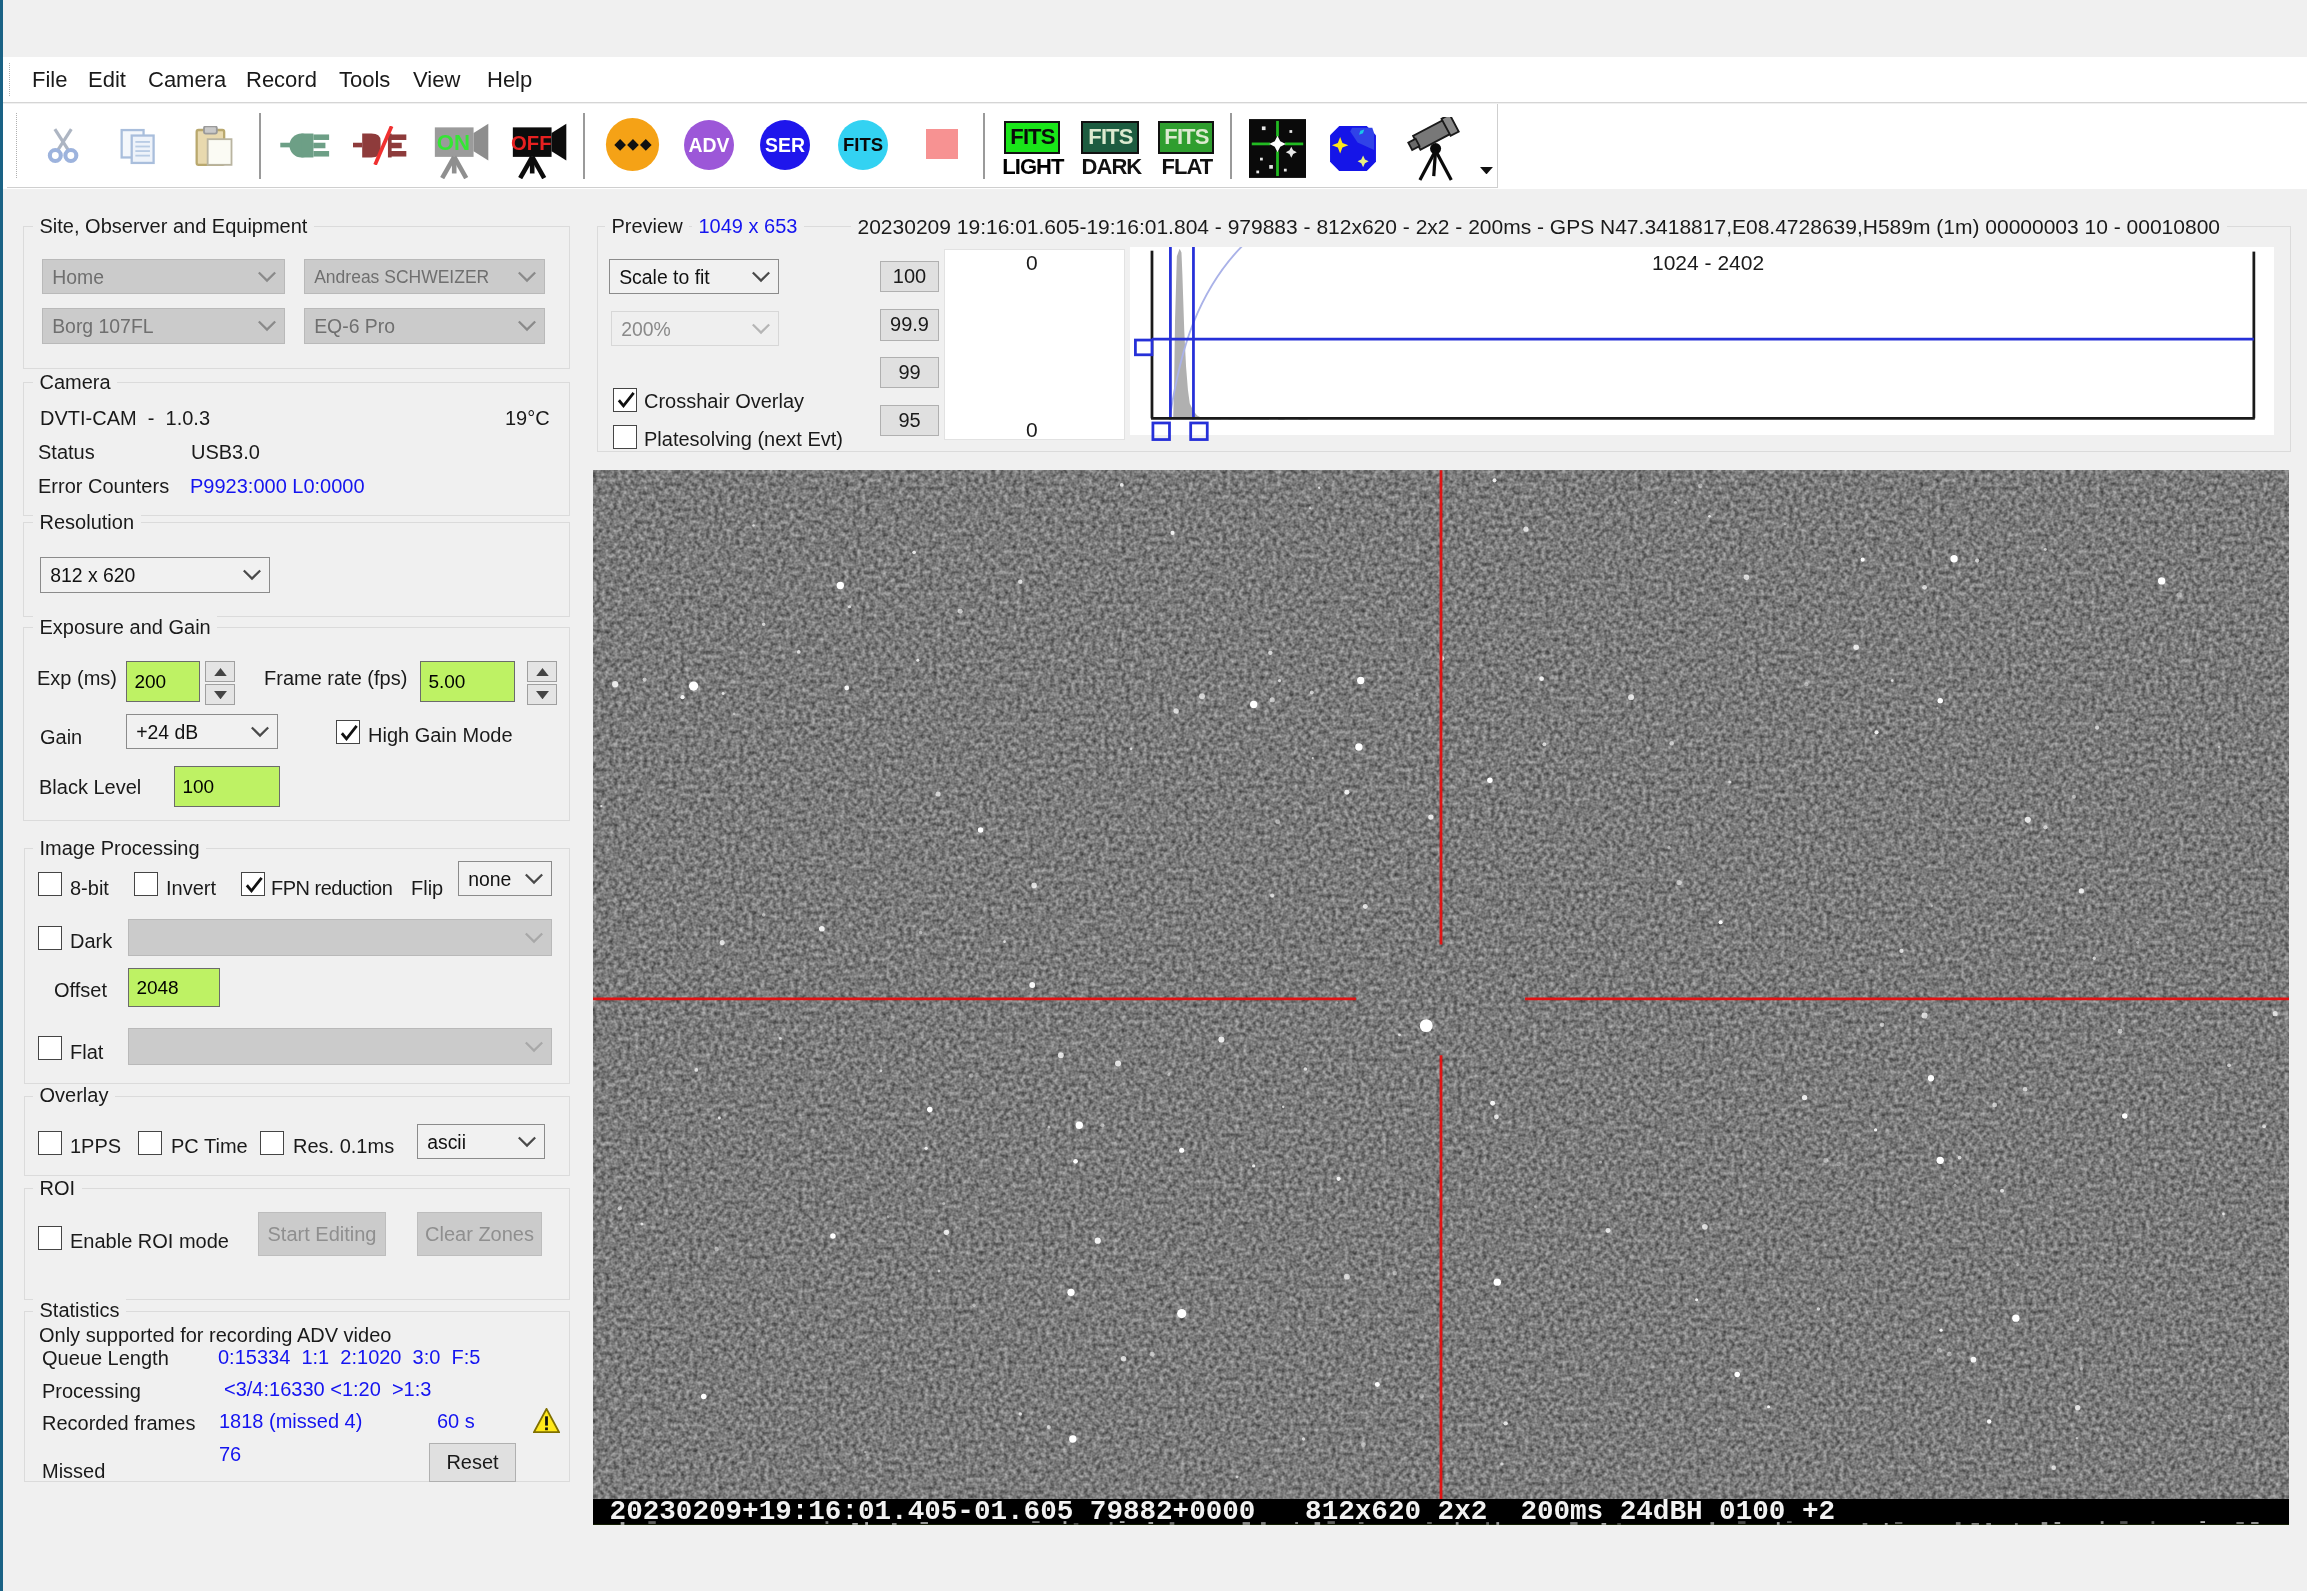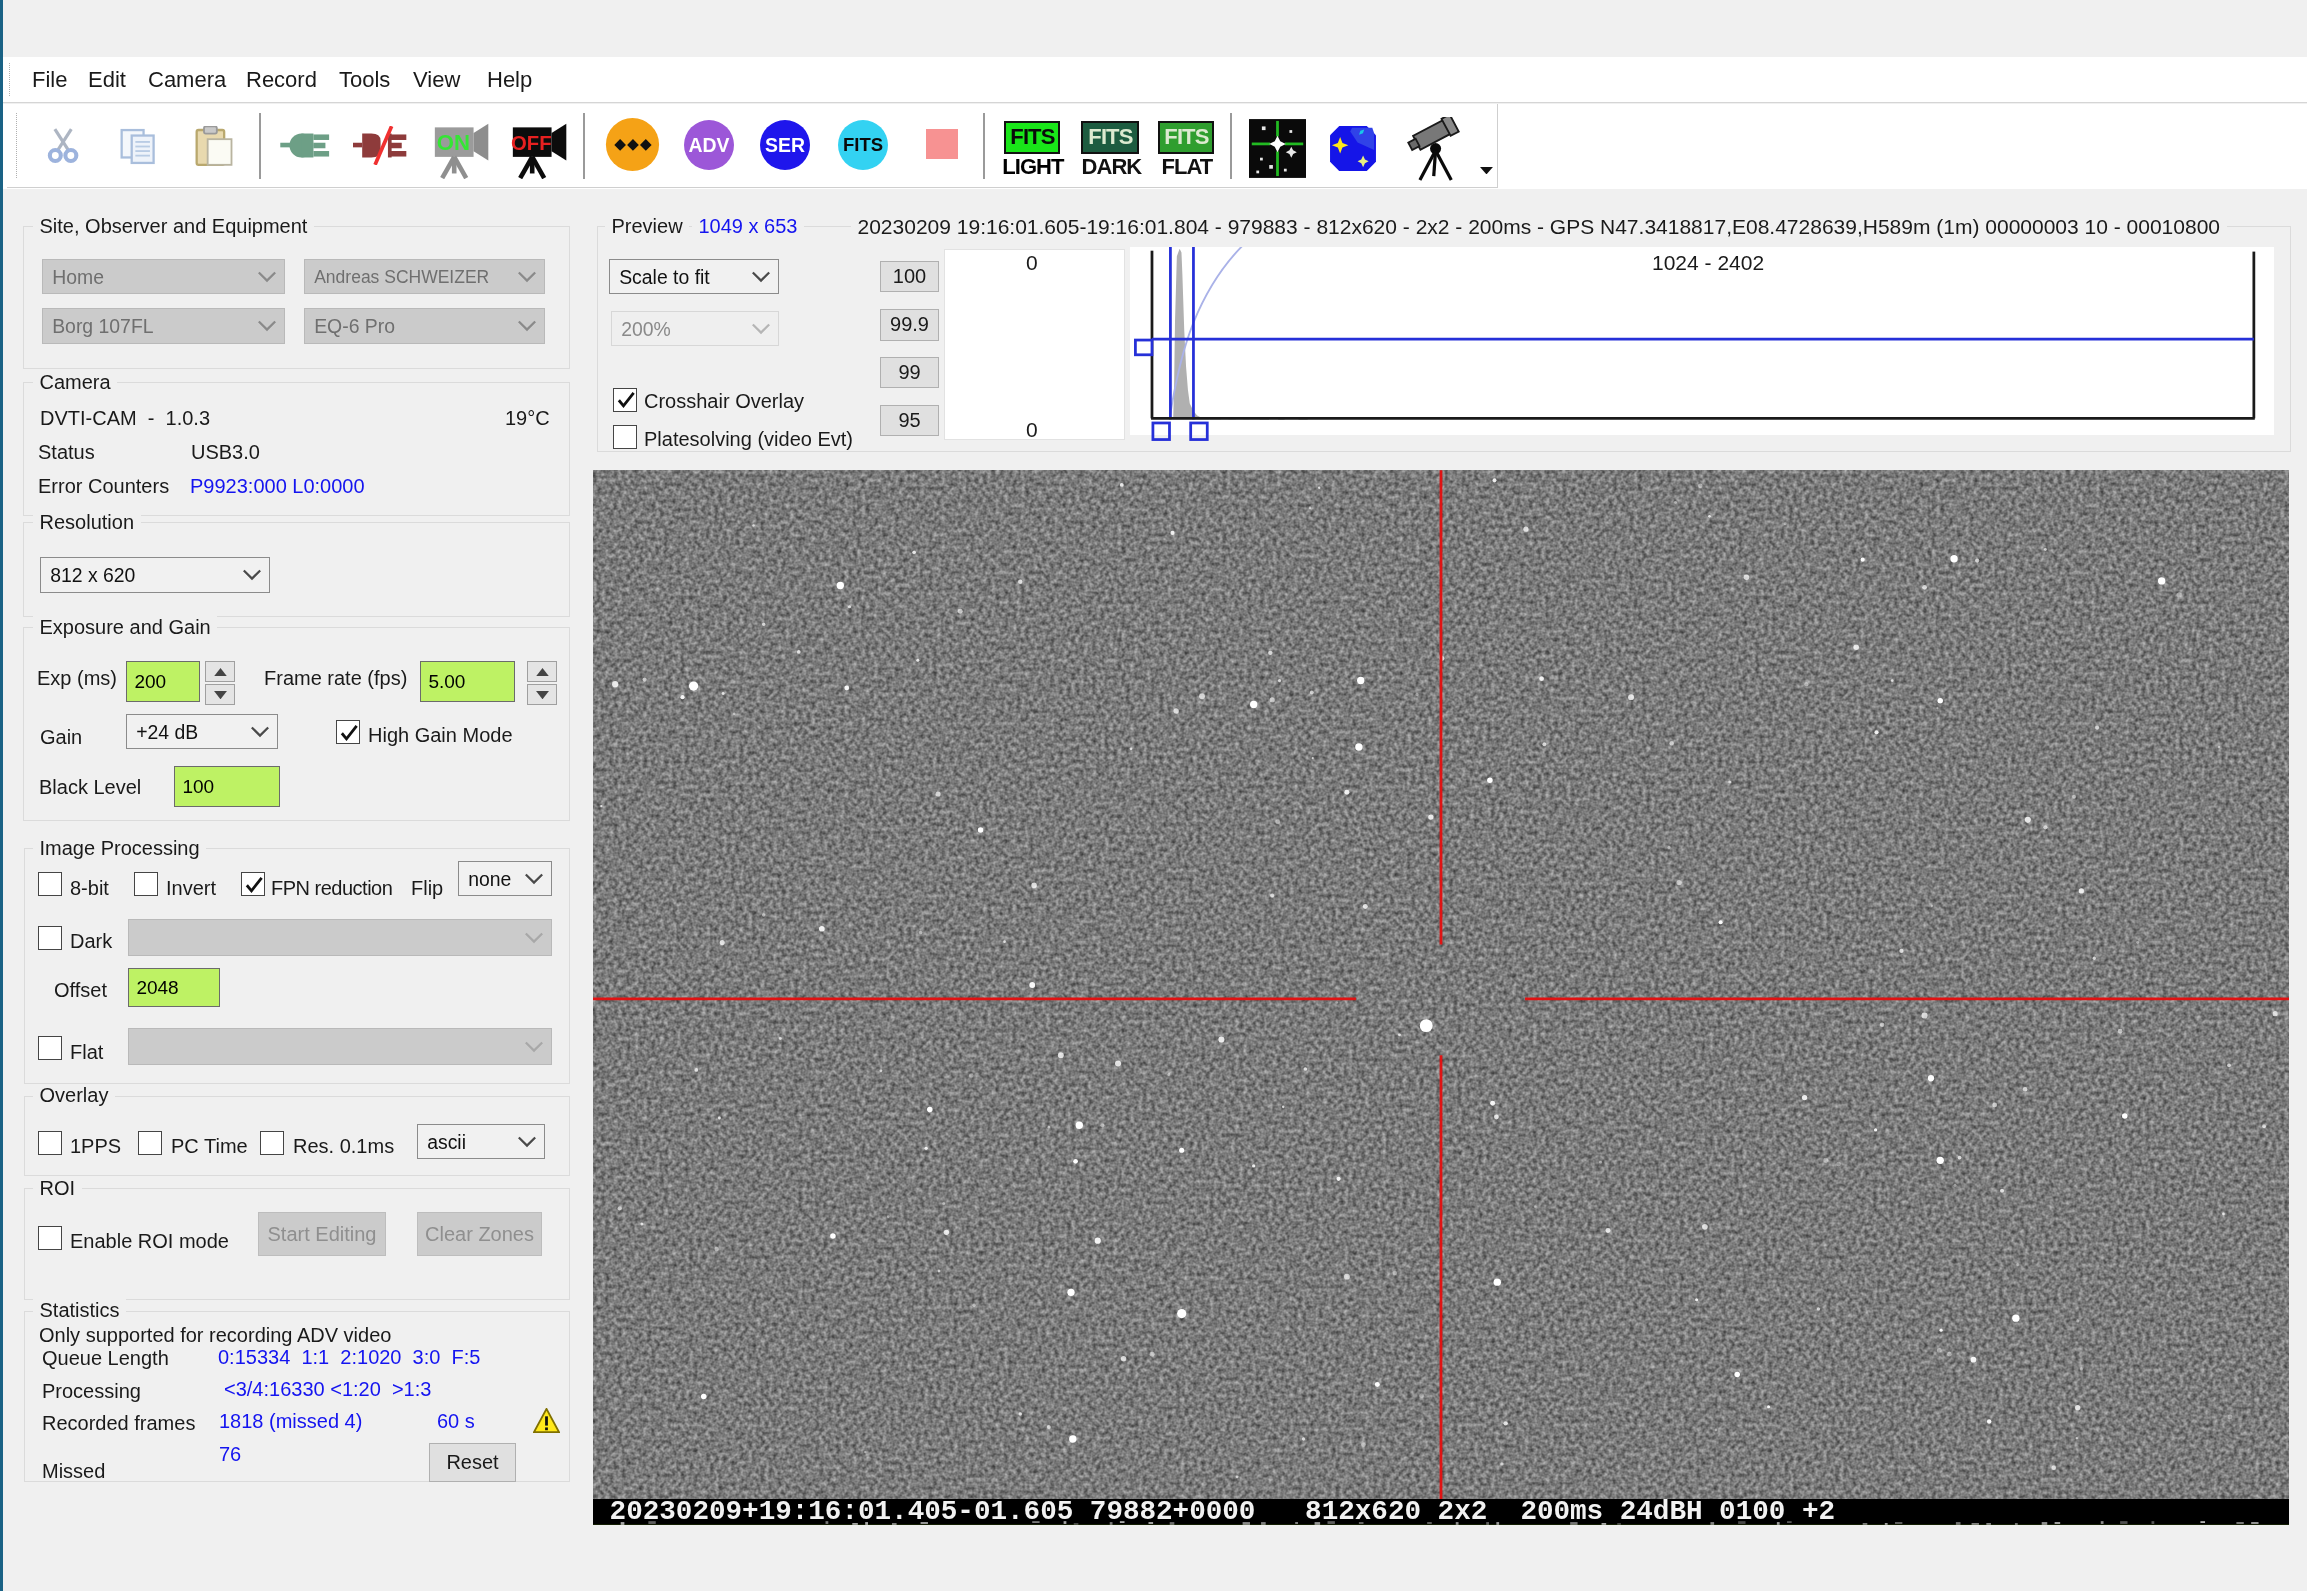--- a/index.html
+++ b/index.html
@@ -385,21 +385,21 @@
   <svg class="chev" viewBox="0 0 22 14">
           <polyline points="2,2 11,11 20,2" fill="none" stroke="#b5b5b5" stroke-width="2.5"></polyline>
         </svg>
       </div>
 <div class="cb" style="left:613px;top:388px;"></div>
 <svg class="abs" style="left:617px;top:391px;" width="18.5" height="18.5" viewBox="0 0 20 20">
         <polyline points="2,10 7,16 18,2" fill="none" stroke="#111" stroke-width="3"></polyline>
       </svg>
 <div class="lbl" style="left:644px;top:390px;">Crosshair Overlay</div>
 <div class="cb" style="left:613px;top:425px;"></div>
-<div class="lbl" style="left:644px;top:428px;">Platesolving (video Evt)</div>
+<div class="lbl" style="left:644px;top:428px;">Platesolving (next Evt)</div>
 <div class="btn" style="left:880px;top:261px;width:57px;height:29px;">100</div>
 <div class="btn" style="left:880px;top:309px;width:57px;height:29.5px;">99.9</div>
 <div class="btn" style="left:880px;top:357px;width:57px;height:29px;">99</div>
 <div class="btn" style="left:880px;top:405px;width:57px;height:29px;">95</div>
 
 <div class="abs" style="left:944px;top:249px;width:179px;height:189px;background:#fff;border:0.9px solid #e2e2e2;"></div>
 <div class="lbl" style="left:1026px;top:251px;font-size:21px;">0</div>
 <div class="lbl" style="left:1026px;top:418px;font-size:21px;">0</div>
 
 <div class="abs" style="left:1130px;top:247px;width:1144px;height:188px;background:#fff;"></div>

